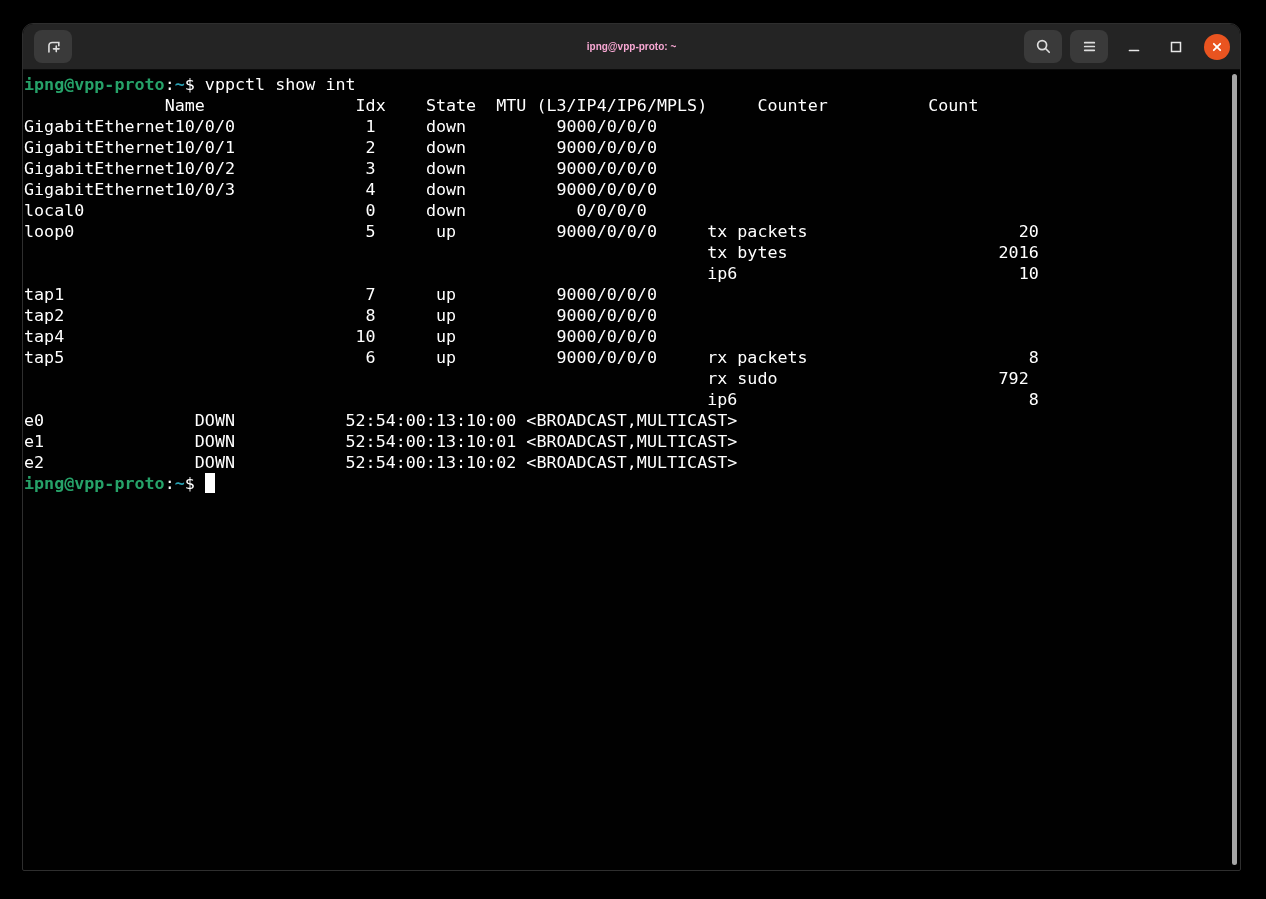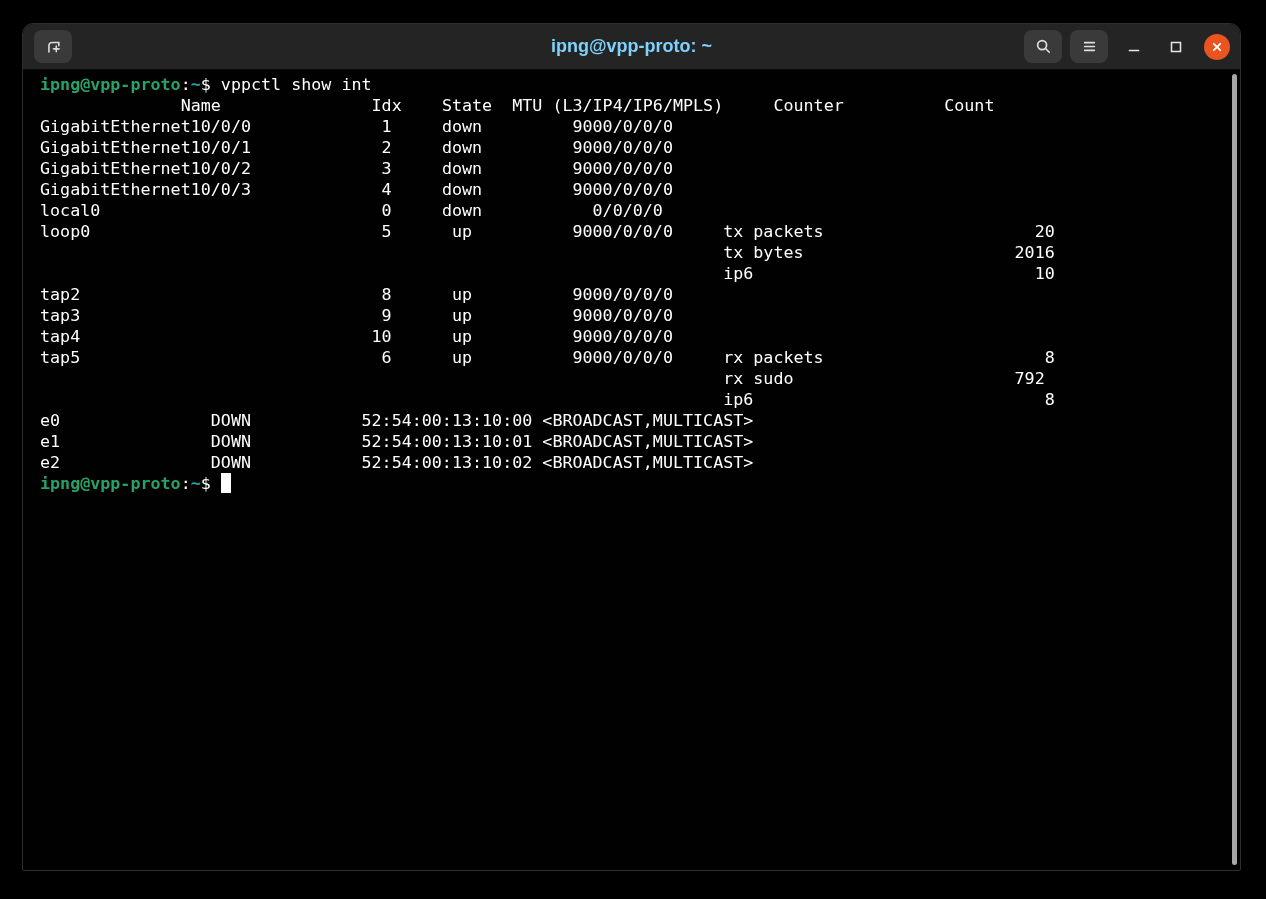--- a/index.html
+++ b/index.html
@@ -24,42 +24,42 @@
   .tbtn{
     width:38px;height:33px;border:none;border-radius:8px;
     background:var(--button,#3a3a3a);
     display:flex;align-items:center;justify-content:center;
     padding:0;cursor:pointer;color:var(--icon,#dedede);
   }
   .newtab{margin-left:11px;}
   .title{
     position:absolute;left:0;right:0;top:0;height:45px;
     display:flex;align-items:center;justify-content:center;
-    color:#7dd3fc;font-weight:bold;font-size:18px;
+    color:#f9a8d4;font-weight:bold;font-size:10px;
     pointer-events:none;
   }
   .controls{
     position:absolute;right:10px;top:0;height:45px;
     display:flex;align-items:center;
   }
   .controls .tbtn{margin-left:8px;}
   .winctl{
     width:32px;height:34px;background:transparent;border:none;padding:0;
     display:flex;align-items:center;justify-content:center;
     color:#e8e8e8;cursor:pointer;margin-left:10px;
   }
   .closebtn{
     width:26px;height:26px;border-radius:50%;border:none;padding:0;
     background:var(--close,#e95420);
     display:flex;align-items:center;justify-content:center;
     color:#ffffff;cursor:pointer;margin-left:12px;
   }
   .term{
     position:absolute;left:1px;right:1px;top:46px;bottom:1px;
-    padding:4px 0 0 16px;box-sizing:border-box;
+    padding:4px 0 0 0;box-sizing:border-box;
   }
   .line{
     white-space:pre;
     font-family:"DejaVu Sans Mono", monospace;
     font-size:16.7px;line-height:21px;height:21px;
     color:var(--fg,#ffffff);
   }
   .seg-w{color:var(--fg,#ffffff);}
   .seg-g{color:var(--green,#26a269);font-weight:bold;}
   .seg-c{color:var(--cyan,#2aa1b3);font-weight:bold;}
@@ -124,22 +124,22 @@
         <div class="line"><span class="seg-g">ipng@vpp-proto</span><span class="seg-w">:</span><span class="seg-c">~</span><span class="seg-w">$ </span><span class="seg-w">vppctl show int</span></div>
         <div class="line"><span class="seg-w">              </span><span class="seg-w">Name</span><span class="seg-w">               </span><span class="seg-w">Idx</span><span class="seg-w">    </span><span class="seg-w">State</span><span class="seg-w">  </span><span class="seg-w">MTU (L3/IP4/IP6/MPLS)</span><span class="seg-w">     </span><span class="seg-w">Counter</span><span class="seg-w">          </span><span class="seg-w">Count</span></div>
         <div class="line"><span class="seg-w">GigabitEthernet10/0/0</span><span class="seg-w">             </span><span class="seg-w">1</span><span class="seg-w">     </span><span class="seg-w">down</span><span class="seg-w">         </span><span class="seg-w">9000/0/0/0</span></div>
         <div class="line"><span class="seg-w">GigabitEthernet10/0/1</span><span class="seg-w">             </span><span class="seg-w">2</span><span class="seg-w">     </span><span class="seg-w">down</span><span class="seg-w">         </span><span class="seg-w">9000/0/0/0</span></div>
         <div class="line"><span class="seg-w">GigabitEthernet10/0/2</span><span class="seg-w">             </span><span class="seg-w">3</span><span class="seg-w">     </span><span class="seg-w">down</span><span class="seg-w">         </span><span class="seg-w">9000/0/0/0</span></div>
         <div class="line"><span class="seg-w">GigabitEthernet10/0/3</span><span class="seg-w">             </span><span class="seg-w">4</span><span class="seg-w">     </span><span class="seg-w">down</span><span class="seg-w">         </span><span class="seg-w">9000/0/0/0</span></div>
         <div class="line"><span class="seg-w">local0</span><span class="seg-w">                            </span><span class="seg-w">0</span><span class="seg-w">     </span><span class="seg-w">down</span><span class="seg-w">           </span><span class="seg-w">0/0/0/0</span></div>
         <div class="line"><span class="seg-w">loop0</span><span class="seg-w">                             </span><span class="seg-w">5</span><span class="seg-w">      </span><span class="seg-w">up</span><span class="seg-w">          </span><span class="seg-w">9000/0/0/0</span><span class="seg-w">     </span><span class="seg-w">tx packets</span><span class="seg-w">                     </span><span class="seg-w">20</span></div>
         <div class="line"><span class="seg-w">                                                                    </span><span class="seg-w">tx bytes</span><span class="seg-w">                     </span><span class="seg-w">2016</span></div>
         <div class="line"><span class="seg-w">                                                                    </span><span class="seg-w">ip6</span><span class="seg-w">                            </span><span class="seg-w">10</span></div>
+        <div class="line"><span class="seg-w">tap1</span><span class="seg-w">                              </span><span class="seg-w">7</span><span class="seg-w">      </span><span class="seg-w">up</span><span class="seg-w">          </span><span class="seg-w">9000/0/0/0</span></div>
         <div class="line"><span class="seg-w">tap2</span><span class="seg-w">                              </span><span class="seg-w">8</span><span class="seg-w">      </span><span class="seg-w">up</span><span class="seg-w">          </span><span class="seg-w">9000/0/0/0</span></div>
-        <div class="line"><span class="seg-w">tap3</span><span class="seg-w">                              </span><span class="seg-w">9</span><span class="seg-w">      </span><span class="seg-w">up</span><span class="seg-w">          </span><span class="seg-w">9000/0/0/0</span></div>
         <div class="line"><span class="seg-w">tap4</span><span class="seg-w">                             </span><span class="seg-w">10</span><span class="seg-w">      </span><span class="seg-w">up</span><span class="seg-w">          </span><span class="seg-w">9000/0/0/0</span></div>
         <div class="line"><span class="seg-w">tap5</span><span class="seg-w">                              </span><span class="seg-w">6</span><span class="seg-w">      </span><span class="seg-w">up</span><span class="seg-w">          </span><span class="seg-w">9000/0/0/0</span><span class="seg-w">     </span><span class="seg-w">rx packets</span><span class="seg-w">                      </span><span class="seg-w">8</span></div>
         <div class="line"><span class="seg-w">                                                                    </span><span class="seg-w">rx sudo</span><span class="seg-w">                      </span><span class="seg-w">792</span></div>
         <div class="line"><span class="seg-w">                                                                    </span><span class="seg-w">ip6</span><span class="seg-w">                             </span><span class="seg-w">8</span></div>
         <div class="line"><span class="seg-w">e0</span><span class="seg-w">               </span><span class="seg-w">DOWN</span><span class="seg-w">           </span><span class="seg-w">52:54:00:13:10:00 &lt;BROADCAST,MULTICAST&gt;</span></div>
         <div class="line"><span class="seg-w">e1</span><span class="seg-w">               </span><span class="seg-w">DOWN</span><span class="seg-w">           </span><span class="seg-w">52:54:00:13:10:01 &lt;BROADCAST,MULTICAST&gt;</span></div>
         <div class="line"><span class="seg-w">e2</span><span class="seg-w">               </span><span class="seg-w">DOWN</span><span class="seg-w">           </span><span class="seg-w">52:54:00:13:10:02 &lt;BROADCAST,MULTICAST&gt;</span></div>
         <div class="line"><span class="seg-g">ipng@vpp-proto</span><span class="seg-w">:</span><span class="seg-c">~</span><span class="seg-w">$ </span><span class="seg-cur"> </span></div>
       </div>
   </div>

